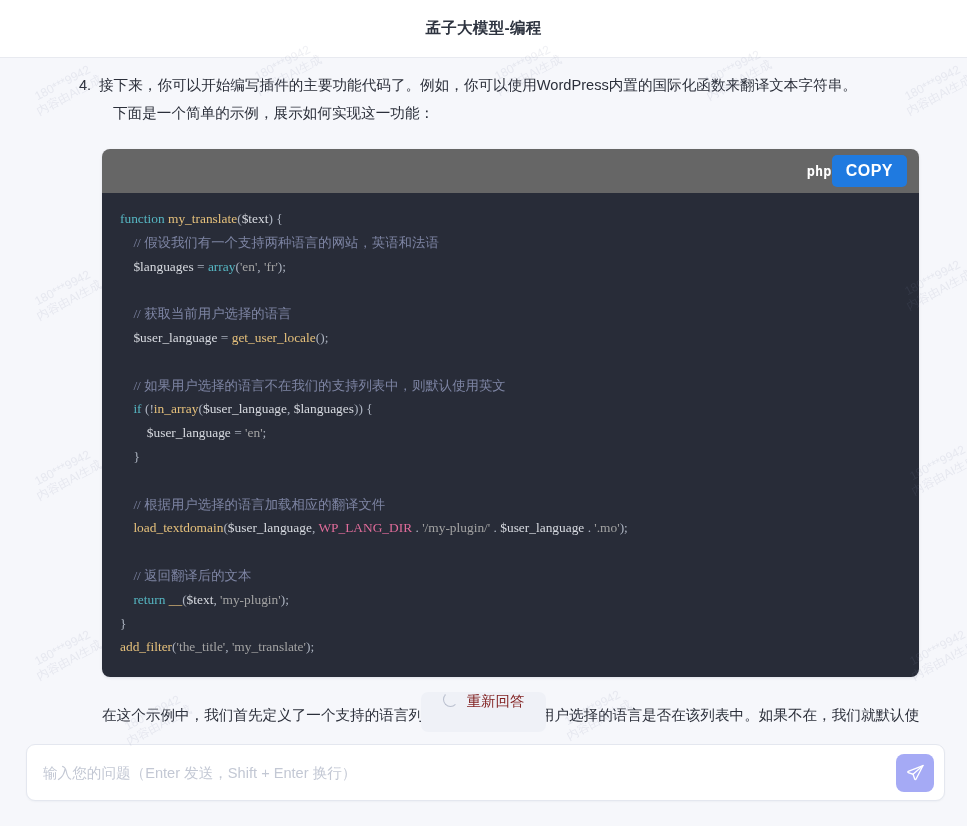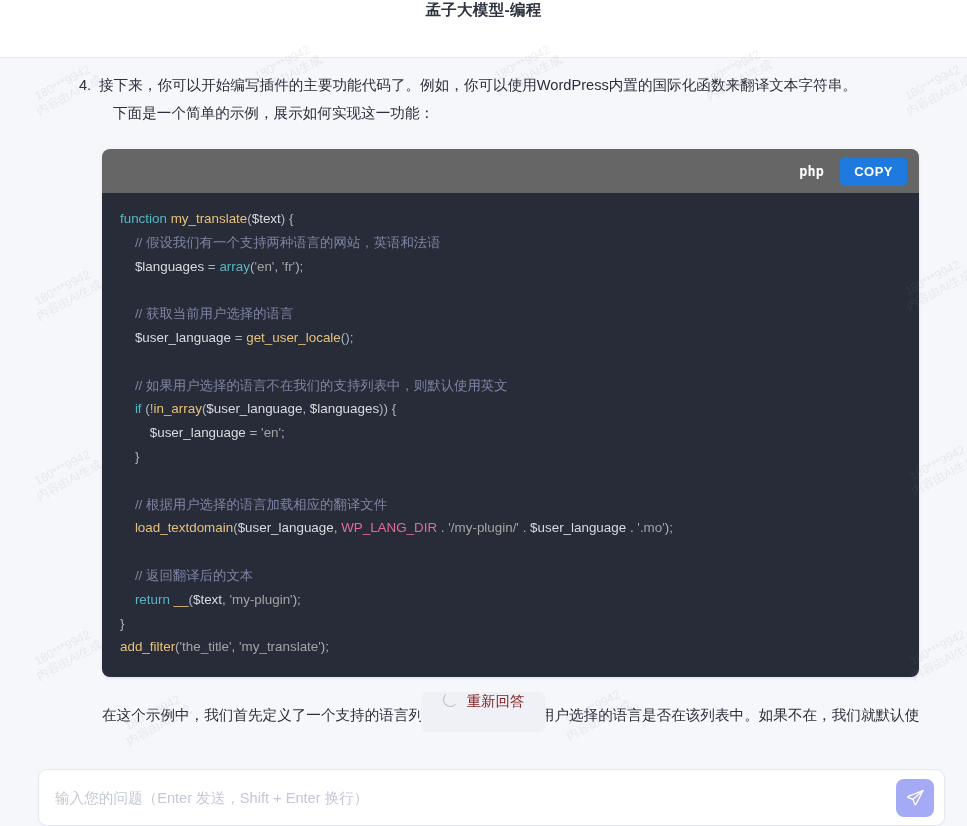--- a/index.html
+++ b/index.html
@@ -16,20 +16,21 @@
     color: #2b2f3a;
     position: relative;
   }
 
   
   .app-header {
     height: 58px;
     background: #ffffff;
     border-bottom: 1px solid #e8eaf0;
     display: flex;
+    align-items: center;
     justify-content: center;
   }
   .app-title {
     font-size: 15.5px;
     font-weight: 600;
     color: #2e3440;
     letter-spacing: .3px;
   }
 
   
@@ -94,32 +95,31 @@
     font-family: "DejaVu Sans Mono", "Liberation Mono", monospace;
     font-size: 13.5px;
     font-weight: 700;
     letter-spacing: .2px;
   }
   .copy-btn {
     background: #1f7ae0;
     color: #ffffff;
     border: none;
     border-radius: 5px;
-    font-size: 13px;
+    font-size: 16px;
     font-weight: 700;
     letter-spacing: .5px;
     padding: 7px 14px;
     cursor: pointer;
     font-family: "Liberation Sans", sans-serif;
-    margin-left: 16px;
   }
   .code-body {
     background: #282c38;
     padding: 14px 0 18px 0;
-    font-family: Liberation Sans, sans-serif;
+    font-family: Liberation Serif, serif;
     font-size: 13.4px;
     line-height: 23.8px;
     white-space: pre;
     overflow: hidden;
   }
   .code-line {
     padding: 0 18px;
     white-space: pre;
     min-height: 23.8px;
   }
@@ -172,25 +172,25 @@
     border: 1.8px solid #b9bfce;
     border-top-color: transparent;
     border-right-color: transparent;
     border-radius: 50%;
     display: inline-block;
   }
 
   
   .composer {
     position: absolute;
-    left: 16px; right: 0; bottom: 0;
+    left: 4px; right: 0; bottom: 0;
     height: 82px;
     background: #f6f7fb;
     display: flex;
-    align-items: flex-end;
+    align-items: flex-start;
     padding: 0 22px;
   }
   .composer-box {
     flex: 1 1 auto;
     height: 57px;
     background: #ffffff;
     border: 1px solid #e4e7ef;
     border-radius: 9px;
     display: flex;
     align-items: center;

